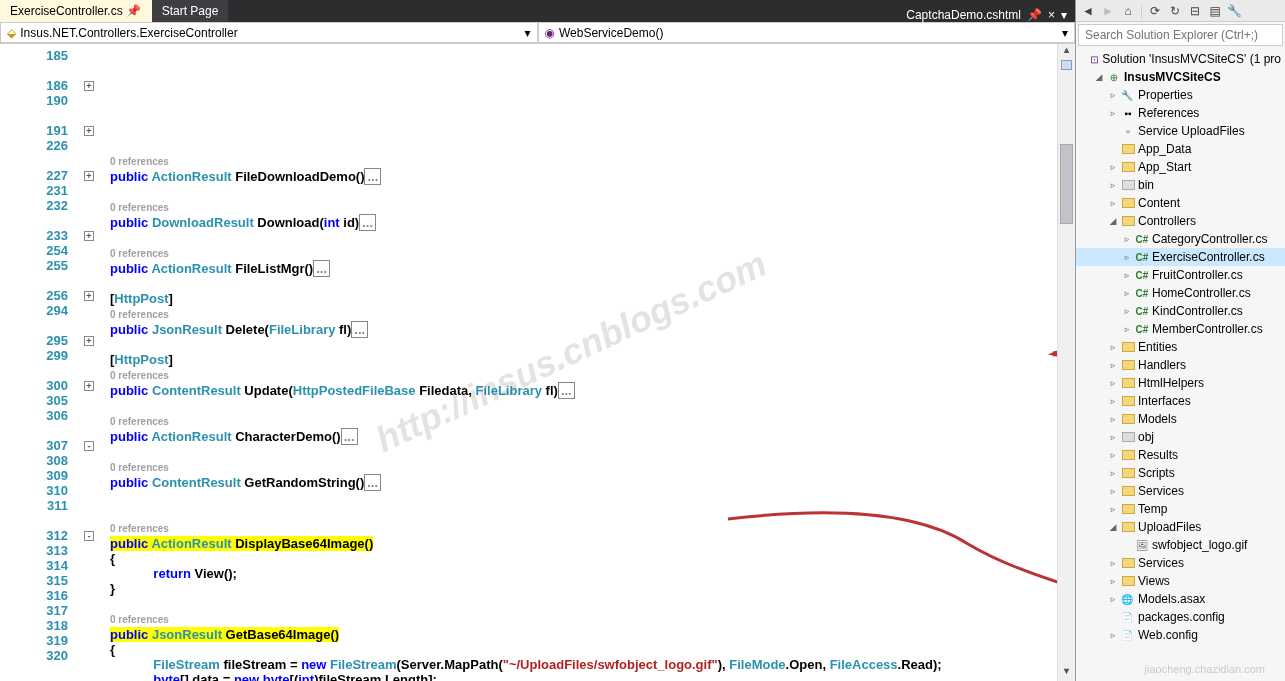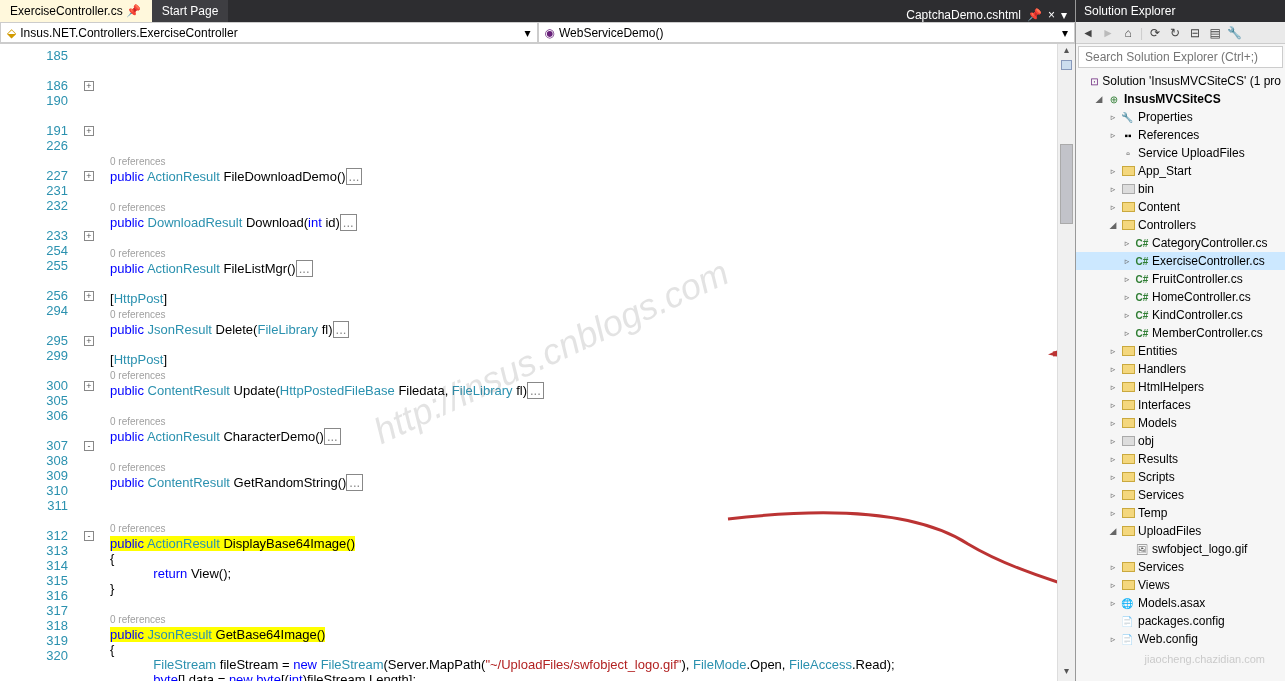--- a/index.html
+++ b/index.html
@@ -6,35 +6,35 @@
 html, body { width: 1285px; height: 681px; overflow: hidden; background: #eee; }
 .ide { display: flex; width: 100%; height: 100%; }
 .left-side { flex: 1; display: flex; flex-direction: column; min-width: 0; }
 .tabbar { display: flex; height: 22px; background: #2d2d30; color: #fff; font-size: 12px; align-items: stretch; }
 .tab { display: flex; align-items: center; padding: 0 10px; background: #3e3e42; gap: 4px; }
 .tab.active { background: #fff8dc; color: #000; }
 .spacer { flex: 1; }
 .othertab { display: flex; align-items: flex-end; gap: 6px; padding: 0 8px; color: #fff; }
 .navbar { display: flex; height: 22px; background: #f6f6f6; border-bottom: 1px solid #ccc; }
 .navbar .cell { flex: 1; display: flex; align-items: center; font-size: 12px; padding: 0 6px; gap: 4px; border: 1px solid #ccc; background: #fff; }
-.editor-wrap { flex: 1; display: flex; background: #fff; position: relative; overflow: hidden; }
+.editor-wrap { flex: 1; display: flex; background: #fff; position: relative; overflow: hidden; font-weight: bold; }
 .gutter { width: 80px; background: #fff; border-right: 0; text-align: right; padding-right: 12px; color: #2b91af; font-family: Consolas, monospace; font-size: 13px; line-height: 15px; padding-top: 4px; user-select: none; }
 .foldcol { width: 18px; background: #fff; text-align: center; font-family: Consolas, monospace; font-size: 10px; line-height: 15px; color: #888; padding-top: 4px; }
 .code { flex: 1; font-family: Consolas, monospace; font-size: 13px; line-height: 15px; white-space: pre; padding: 4px 4px 4px 12px; color: #000; overflow: hidden; position: relative; }
 .kw { color: #0000ff; }
 .type { color: #2b91af; }
 .str { color: #b22222; }
 .ref { color: #a0a0a0; font-size: 10px; }
 .hl { background: #ffff00; text-align: center; }
 .scrollbar-v { width: 18px; background: #f0f0f0; border-left: 1px solid #ddd; position: relative; }
 .scrollbar-v .thumb { position: absolute; left: 2px; right: 2px; top: 100px; height: 80px; background: #c2c3c9; border: 1px solid #aaa; }
 .scrollbar-v .arrow-up, .scrollbar-v .arrow-down { position: absolute; left:0; right:0; height:16px; text-align:center; font-size:10px; color:#555; }
 .scrollbar-v .arrow-up { top: 0; } .scrollbar-v .arrow-down { bottom: 0; }
 .watermark { position: absolute; left: 260px; top: 300px; transform: rotate(-25deg); font-size: 36px; font-style: italic; color: rgba(100,100,100,0.18); pointer-events: none; font-family: Arial; }
-.footmark { position: absolute; right: 20px; bottom: 16px; font-size: 11px; color: rgba(100,100,100,0.3); }
+.footmark { position: absolute; right: 20px; bottom: 6px; font-size: 11px; color: rgba(100,100,100,0.3); }
 
 .right-side { width: 210px; display: flex; flex-direction: column; background: #f6f6f6; border-left: 1px solid #999; }
 .panel-title { height: 22px; background: #2d2d30; color: #fff; font-size: 12px; display: flex; align-items: center; padding: 0 8px; }
 .panel-toolbar { height: 22px; background: #eaeaea; display: flex; align-items: center; gap: 4px; padding: 0 4px; font-size: 12px; color: #444; border-bottom: 1px solid #ccc; }
 .panel-toolbar .tb { width: 16px; height: 16px; display: inline-flex; align-items: center; justify-content: center; }
 .search { height: 22px; border: 1px solid #ccc; margin: 2px; }
 .search input { width: 100%; height: 100%; border: none; padding: 0 6px; font-size: 12px; color: #888; outline: none; }
 .tree { flex: 1; overflow: auto; font-size: 12px; padding: 2px 0; background: #f6f6f6; }
 .node { display: flex; align-items: center; height: 18px; padding-right: 4px; gap: 3px; white-space: nowrap; }
 .node.sel { background: #cce8ff; }
@@ -196,23 +196,20 @@
       <div class="scrollbar-v">
         <div class="arrow-up">▴</div>
         <div style="position:absolute;top:16px;left:3px;right:3px;height:10px;background:#cde;border:1px solid #89b"></div>
         <div class="thumb"></div>
         <div class="arrow-down">▾</div>
       </div>
     </div>
   </div>
 
   <div class="right-side">
-    <div class="panel-title">
-      <span>Solution Explorer</span>
-    </div>
     <div class="panel-toolbar">
       <span class="tb">◄</span>
       <span class="tb" style="color:#bbb">►</span>
       <span class="tb">⌂</span>
       <span style="color:#ccc">|</span>
       <span class="tb">⟳</span>
       <span class="tb">↻</span>
       <span class="tb">⊟</span>
       <span class="tb">▤</span>
       <span class="tb">🔧</span>
@@ -240,20 +237,27 @@
           <span class="arrow">▹</span>
           <span class="icon">▪▪</span>
           <span>References</span>
         </div>
       <div class="node d2">
           <span class="arrow"></span>
           <span class="icon">▫</span>
           <span>Service UploadFiles</span>
         </div>
       <div class="node d2">
+          <span class="arrow"></span>
+          <span class="icon">
+            <span class="ico-folder"></span>
+          </span>
+          <span>App_Data</span>
+        </div>
+      <div class="node d2">
           <span class="arrow">▹</span>
           <span class="icon">
             <span class="ico-folder"></span>
           </span>
           <span>App_Start</span>
         </div>
       <div class="node d2">
           <span class="arrow">▹</span>
           <span class="icon">
             <span class="ico-folder-g"></span>

